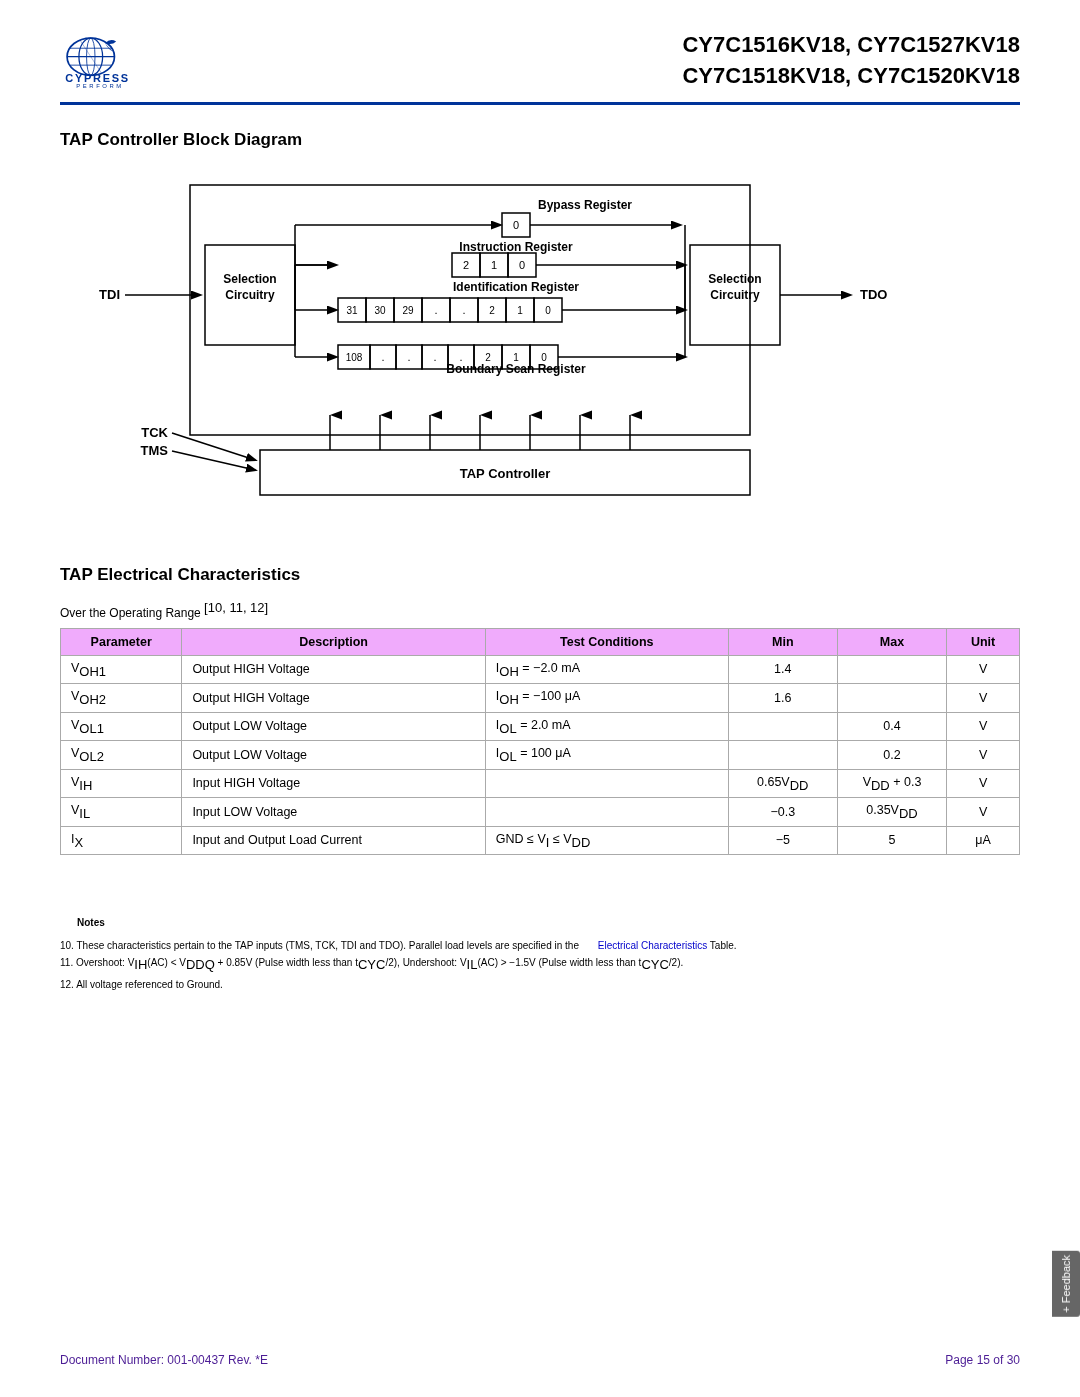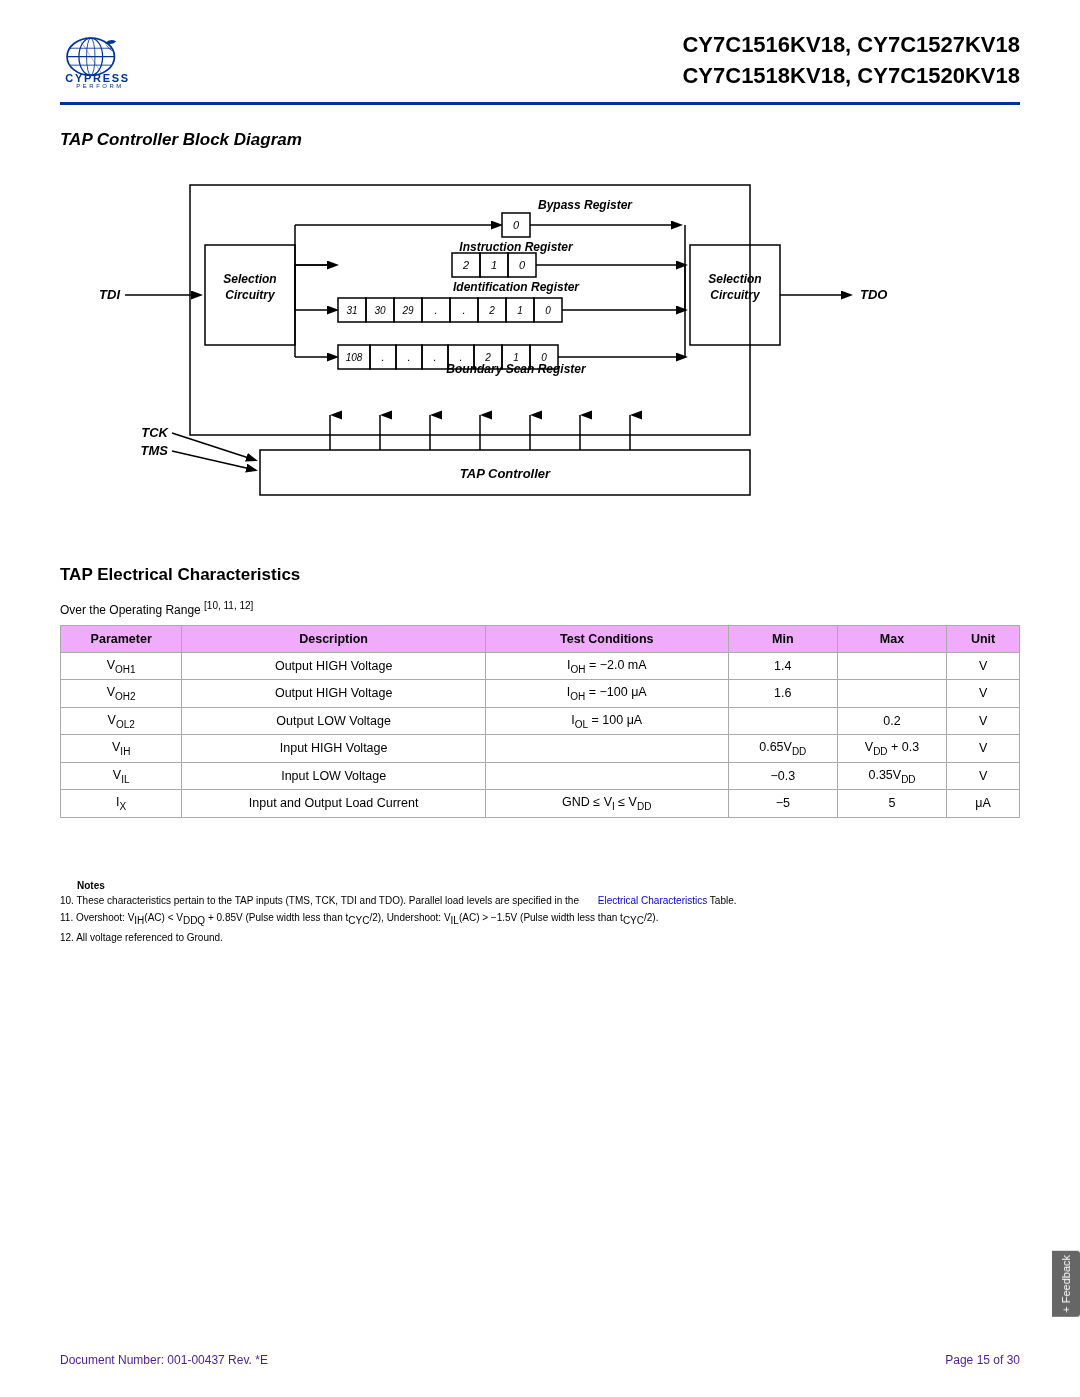--- a/index.html
+++ b/index.html
@@ -55,21 +55,20 @@
     .section-title {
       font-size: 17px;
       font-weight: bold;
       margin-bottom: 15px;
       color: #000;
     }
 
     
     .diagram-section {
       margin-bottom: 40px;
-      font-style: italic;
     }
     .diagram-container {
       position: relative;
       width: 100%;
       height: 360px;
       margin: 0 auto;
     }
 
     
     .table-section {
@@ -88,47 +87,47 @@
     table.elec-table th {
       background: #f0abfc;
       border: 1px solid #aaa;
       padding: 6px 10px;
       font-weight: bold;
       text-align: center;
     }
     table.elec-table td {
       border: 1px solid #aaa;
       padding: 5px 10px;
-      text-align: center;
+      text-align: left;
       vertical-align: middle;
     }
     table.elec-table td.center {
       text-align: center;
     }
     .param-col { width: 100px; }
     .desc-col { width: 250px; }
     .test-col { width: 200px; }
     .min-col { width: 90px; }
     .max-col { width: 90px; }
     .unit-col { width: 60px; }
 
     sub, sup {
-      font-size: 10px;
+      font-size: 13px;
     }
 
     
     .notes-section {
       margin-top: 60px;
       font-size: 10px;
       color: #000;
       line-height: 1.5;
     }
     .notes-title {
       font-weight: bold;
-      margin-bottom: 0;
+      margin-bottom: 8px;
       padding-left: 17px;
     }
 
     
     .footer {
       position: absolute;
       bottom: 30px;
       left: 60px;
       right: 60px;
       display: flex;
@@ -347,20 +346,28 @@
           </tr>
           <tr>
             <td>V<sub>OH2</sub></td>
             <td>Output HIGH Voltage</td>
             <td>I<sub>OH</sub> = −100 μA</td>
             <td class="center">1.6</td>
             <td class="center"></td>
             <td class="center">V</td>
           </tr>
           <tr>
+            <td>V<sub>OL1</sub></td>
+            <td>Output LOW Voltage</td>
+            <td>I<sub>OL</sub> = 2.0 mA</td>
+            <td class="center"></td>
+            <td class="center">0.4</td>
+            <td class="center">V</td>
+          </tr>
+          <tr>
             <td>V<sub>OL2</sub></td>
             <td>Output LOW Voltage</td>
             <td>I<sub>OL</sub> = 100 μA</td>
             <td class="center"></td>
             <td class="center">0.2</td>
             <td class="center">V</td>
           </tr>
           <tr>
             <td>V<sub>IH</sub></td>
             <td>Input HIGH Voltage</td>

